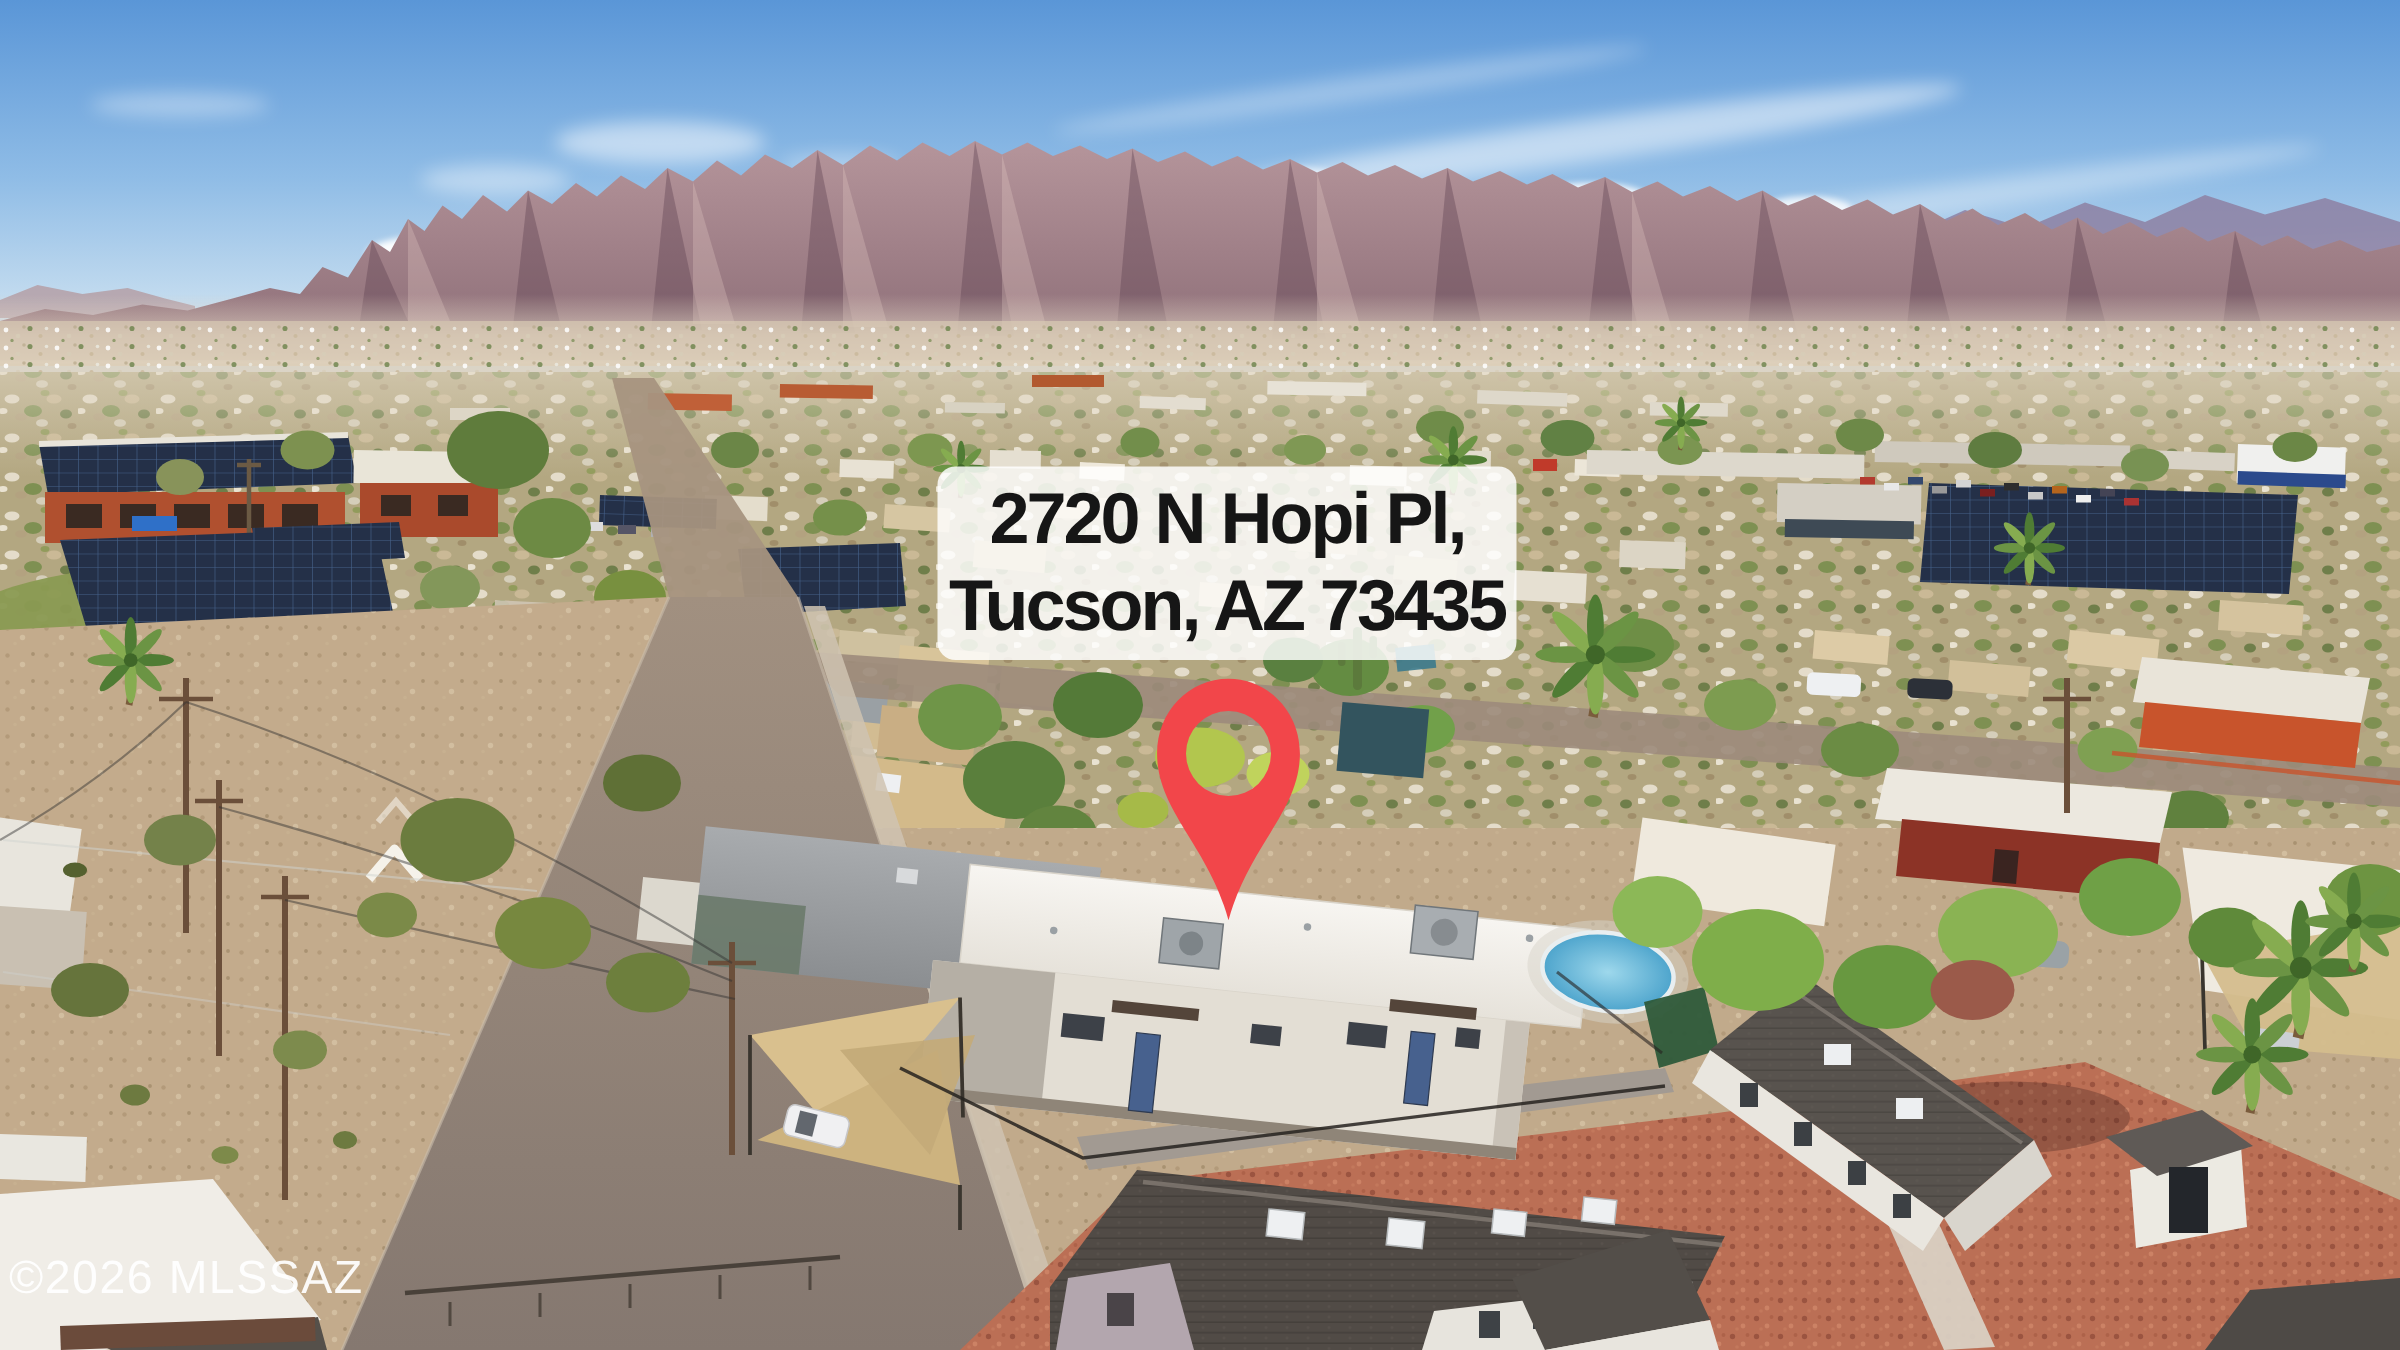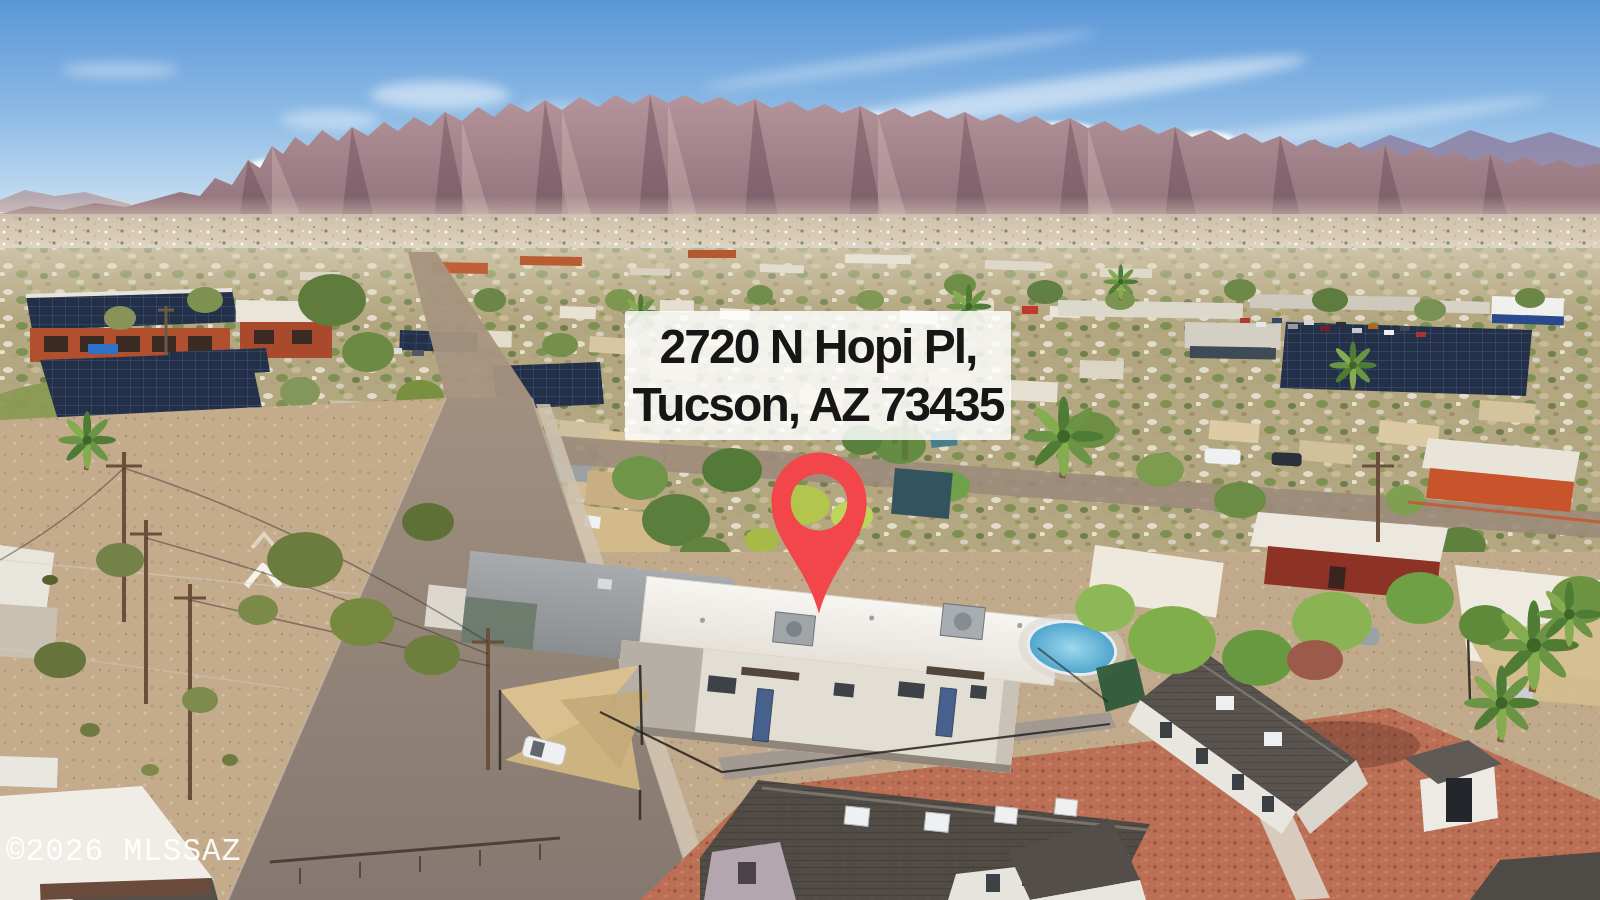--- a/index.html
+++ b/index.html
@@ -1,26 +1,26 @@
 <!DOCTYPE html>
 <html><head>
 <meta charset="utf-8">
 <style>
   html,body{margin:0;padding:0;background:#222;}
   .canvas{position:relative;width:1600px;height:900px;overflow:hidden;
           font-family:"Liberation Sans",sans-serif;background:#b3a781;}
   .scene{position:absolute;left:0;top:0;z-index:1;}
   .addr{position:absolute;left:625px;top:311px;width:386px;height:129px;
-        background:rgba(255,255,255,.84);border-radius:2px;z-index:5;
+        background:rgba(255,255,255,.84);border-radius:12px;z-index:5;
         display:flex;flex-direction:column;align-items:center;justify-content:center;}
   .addr-line{font-size:48px;line-height:58px;font-weight:700;color:#161616;
              letter-spacing:-2px;white-space:nowrap;}
   .pin{position:absolute;left:760px;top:448px;width:118px;height:170px;z-index:6;}
   .wm{position:absolute;left:6px;top:834px;font-size:31px;letter-spacing:1px;
-      color:rgba(255,255,255,.93);z-index:7;font-weight:400;font-family:Liberation Mono, monospace;}
+      color:rgba(255,255,255,.93);z-index:7;font-weight:400;}
 </style>
 </head>
 <body>
 
 <div class="canvas">
 
 <svg class="scene" width="1600" height="900" viewBox="0 0 1600 900">
 <defs>
   <linearGradient id="skyG" x1="0" y1="0" x2="0" y2="1">
     <stop offset="0" stop-color="#5a96d7"></stop>

